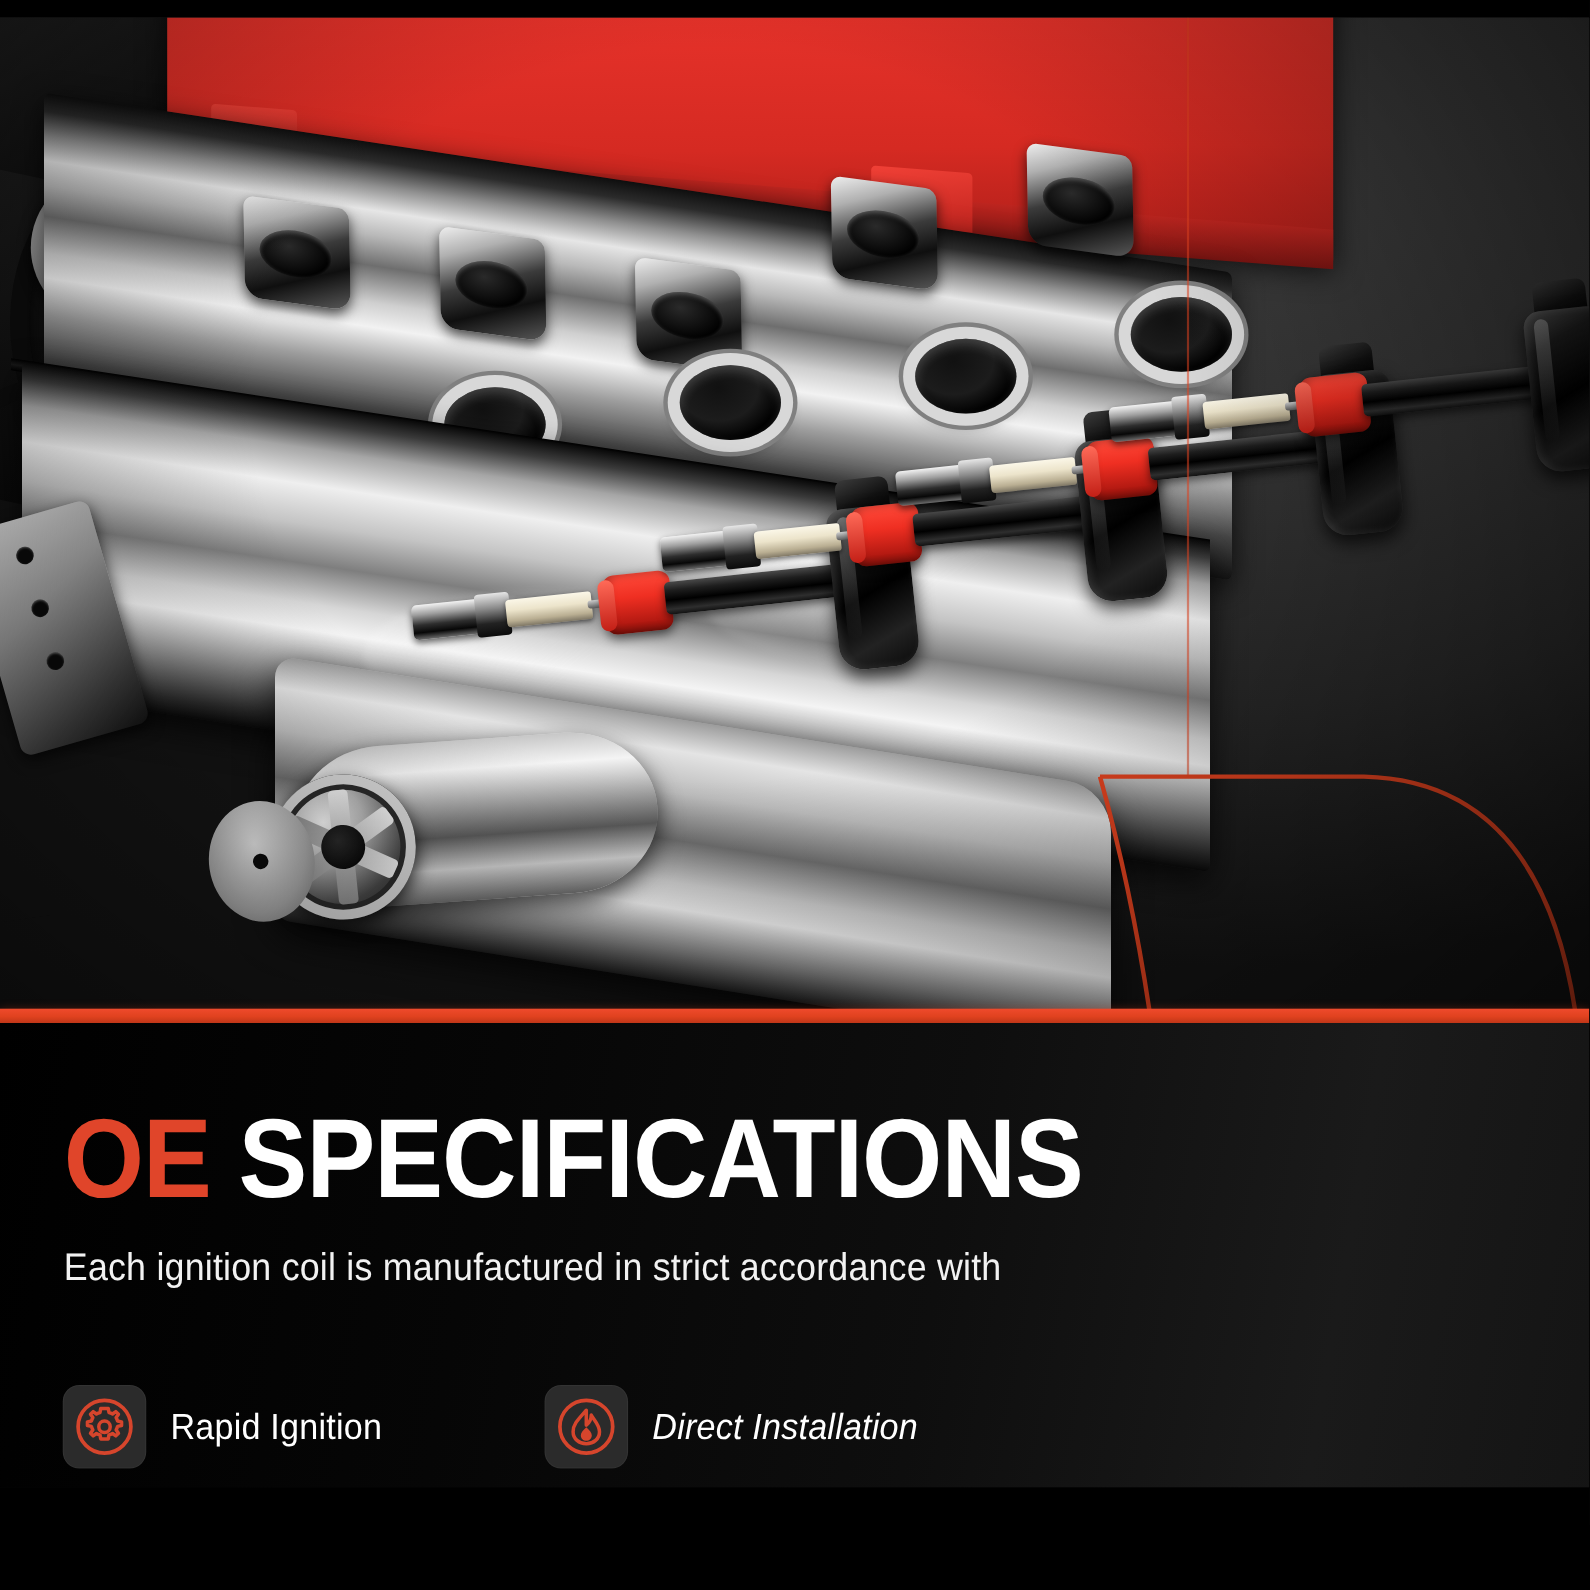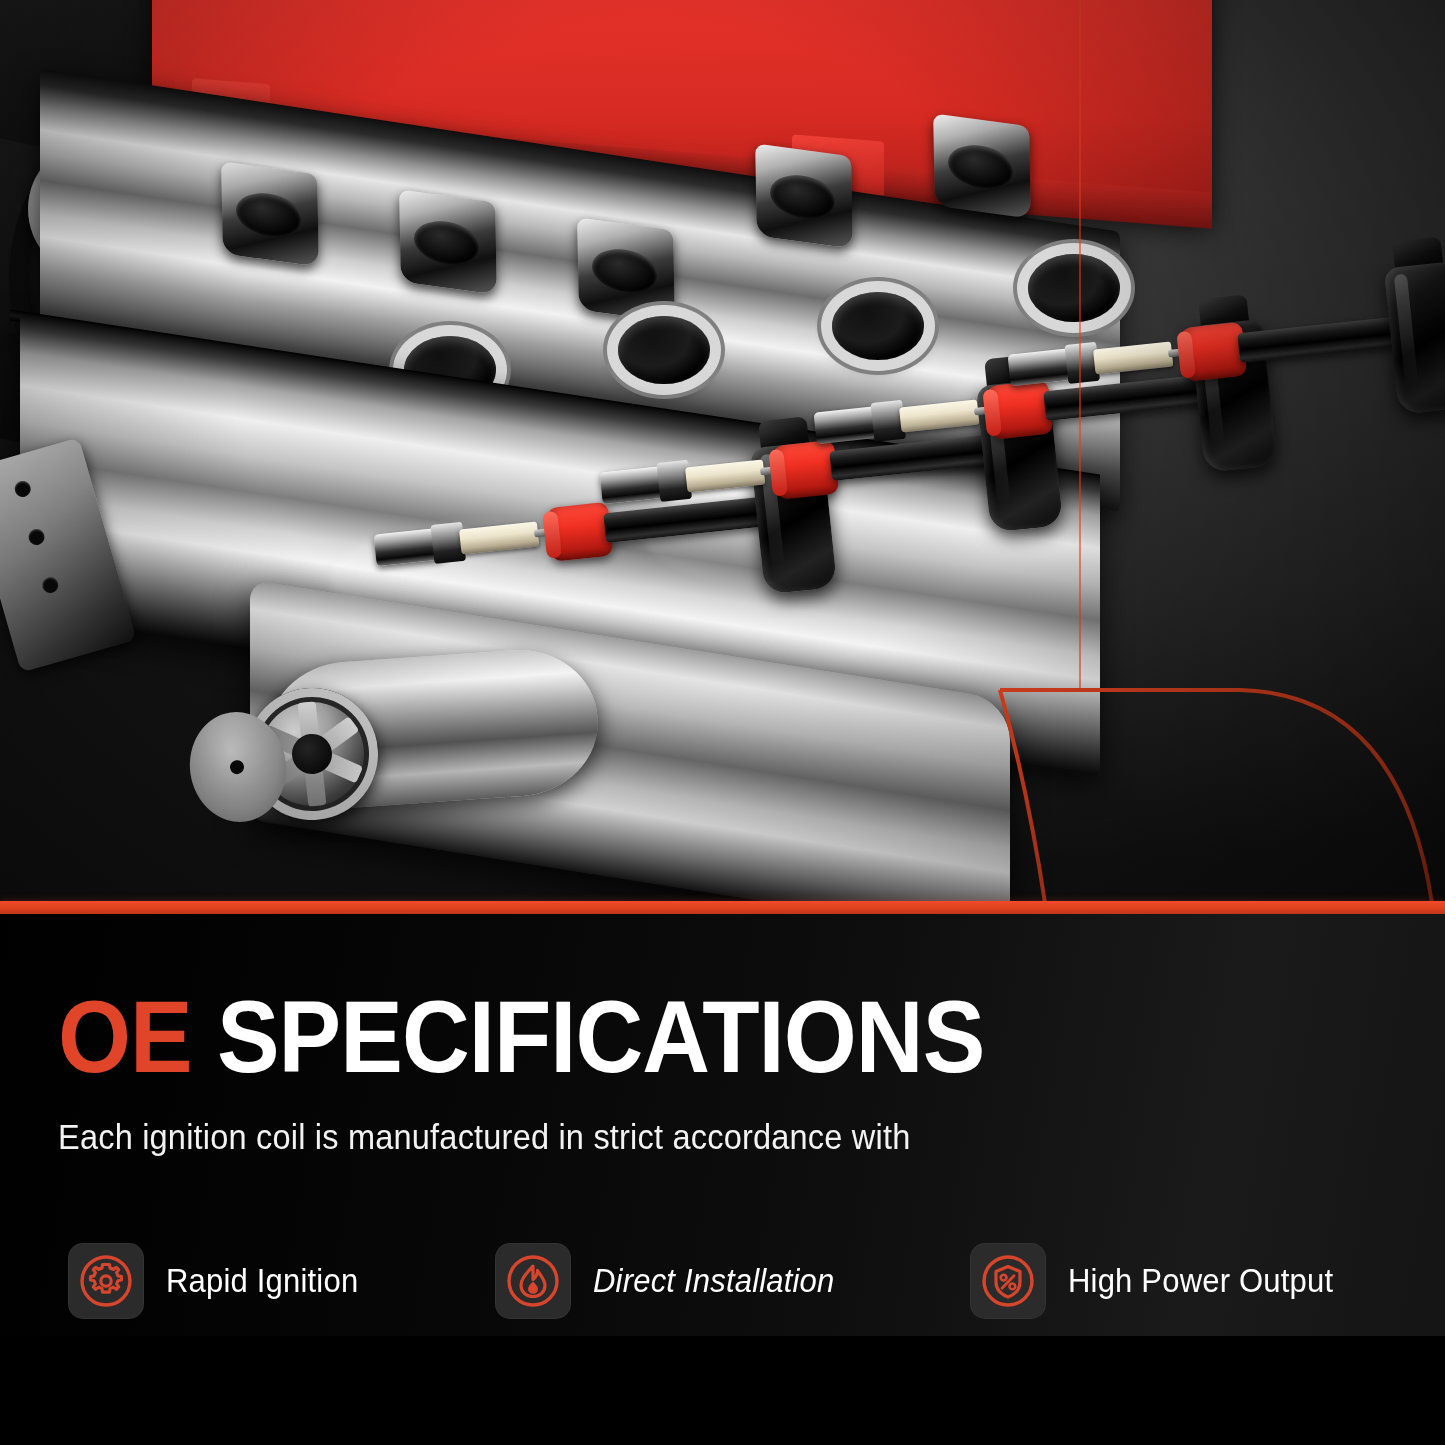--- a/index.html
+++ b/index.html
@@ -1,21 +1,21 @@
 <!DOCTYPE html>
 <html><head>
 <meta charset="utf-8">
 <title>OE Specifications</title>
 <style>
   html,body{margin:0;padding:0;background:#000;}
   body{
     font-family:"Liberation Sans","DejaVu Sans",sans-serif;
     width:1445px;height:1445px;overflow:hidden;
   }
-  #page{position:relative;width:1445px;height:1336px;background:#0a0a0a;overflow:hidden;}
+  #page{position:relative;width:1445px;height:1336px;background:#0a0a0a;overflow:hidden;margin-top:16px;}
 
   
   .photo{
     position:absolute;left:0;top:0;width:1445px;height:903px;overflow:hidden;
     background:
       radial-gradient(ellipse 900px 700px at 78% 18%, #3d3d3d 0%, #323232 38%, #272727 66%, #141414 100%),
       linear-gradient(120deg,#1a1a1a 0%,#2e2e2e 45%,#1b1b1b 100%);
   }
   .photo .vig{
     position:absolute;inset:0;
@@ -272,21 +272,21 @@
   .badge .iconbox{
     width:76px;height:76px;border-radius:15px;flex:0 0 auto;
     background:#2b2b2b;
     display:flex;align-items:center;justify-content:center;
     box-shadow:inset 0 0 0 1px rgba(255,255,255,.04);
   }
   .badge .blabel{
     font-size:33px;color:#ffffff;white-space:nowrap;letter-spacing:.2px;
     transform:scaleX(.94);transform-origin:left center;
   }
-  .b1{left:68px;}
+  .b1{left:57px;}
   .b2{left:495px;font-style:italic;}
   .b3{left:970px;}
 </style>
 </head>
 <body>
 
 <div id="page">
 
   <div class="photo">
 
@@ -442,27 +442,15 @@
       <div class="iconbox">
         <svg width="54" height="54" viewBox="0 0 54 54">
           <circle cx="27" cy="27" r="24" fill="none" stroke="#d6452c" stroke-width="3.4"></circle>
           <path d="M27 12 C 20 20 15 24.5 15 31.5 C 15 38 20.4 42.5 27 42.5 C 33.6 42.5 39 38 39 31.5 C 39 25.5 34 21 31.5 16.5 C 31.5 21 29.5 23.5 27 25.5 C 27 21 27 16 27 12 Z" fill="none" stroke="#d6452c" stroke-width="3.2" stroke-linejoin="round"></path>
           <path d="M27 27.5 C 24 30.5 22 32.5 22 35 C 22 37.8 24.3 39.8 27 39.8 C 29.7 39.8 32 37.8 32 35 C 32 32.5 30 30.5 27 27.5 Z" fill="#d6452c"></path>
         </svg>
       </div>
       <div class="blabel">Direct Installation</div>
     </div>
 
-    <div class="badge b3">
-      <div class="iconbox">
-        <svg width="54" height="54" viewBox="0 0 54 54">
-          <circle cx="27" cy="27" r="24" fill="none" stroke="#d6452c" stroke-width="3.4"></circle>
-          <path d="M27 12.5 L39 17.5 L39 28 C 39 35.5 33.6 40.5 27 43 C 20.4 40.5 15 35.5 15 28 L15 17.5 Z" fill="none" stroke="#d6452c" stroke-width="3.2" stroke-linejoin="round"></path>
-          <circle cx="22.6" cy="23.6" r="2.9" fill="none" stroke="#d6452c" stroke-width="2.6"></circle>
-          <circle cx="31.4" cy="32.4" r="2.9" fill="none" stroke="#d6452c" stroke-width="2.6"></circle>
-          <line x1="33" y1="21.8" x2="21" y2="34.2" stroke="#d6452c" stroke-width="2.8" stroke-linecap="round"></line>
-        </svg>
-      </div>
-      <div class="blabel">High Power Output</div>
-    </div>
 
   </div>
 </div>
 
 </body></html>

